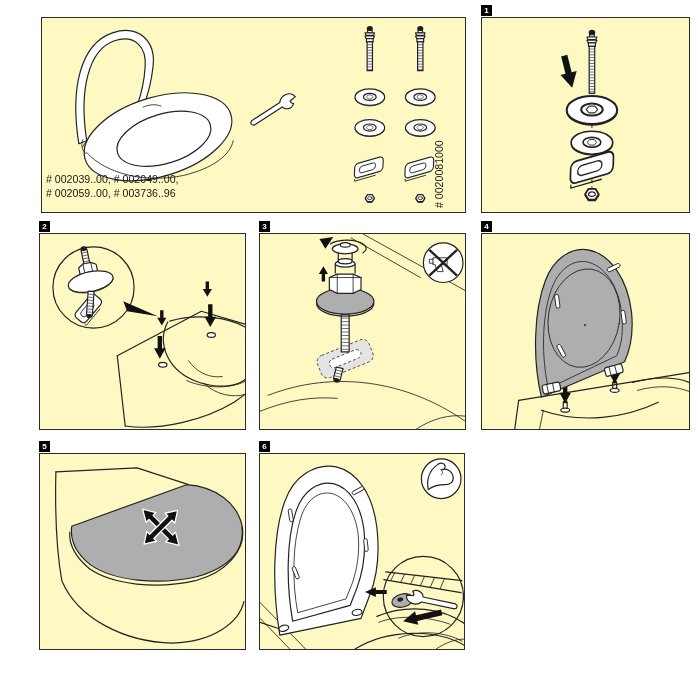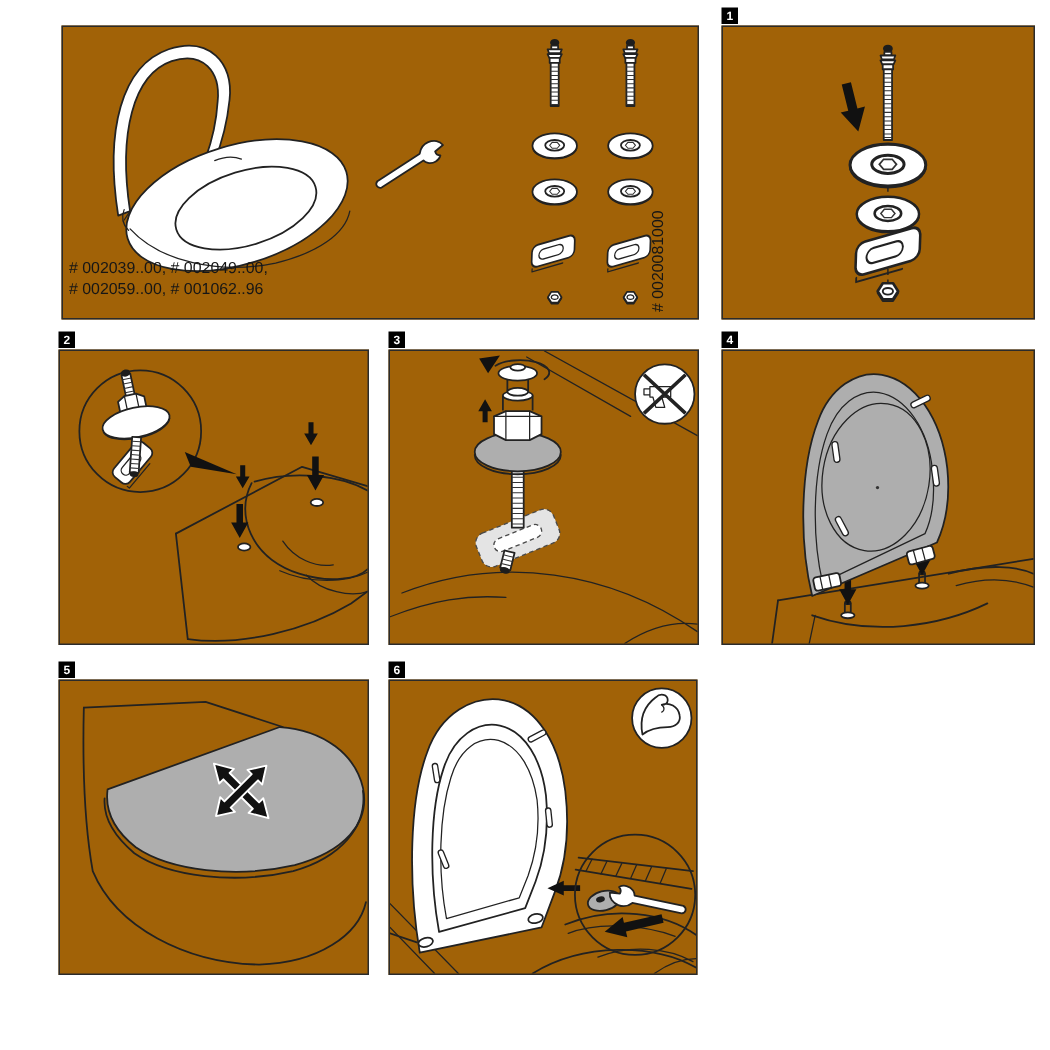--- a/index.html
+++ b/index.html
@@ -1,21 +1,21 @@
 <!DOCTYPE html>
 <html style="--line: #222222; --gray: #aeaeae; --badge-bg: #000000; --badge-fg: #ffffff;"><head>
 <meta charset="utf-8">
 <style>
   :root{
     --line:#222222; --gray:#aeaeae; --badge-bg:#000000; --badge-fg:#ffffff;
   }
   html,body{margin:0;padding:0;}
   body{width:700px;height:700px;background:#ffffff;position:relative;overflow:hidden;
        font-family:"Liberation Sans",sans-serif;}
-  .panel{position:absolute;background:#a16207;border:1.4px solid #2b2b2b;box-sizing:border-box;}
+  .panel{position:absolute;background:#fef9c3;border:1.4px solid #2b2b2b;box-sizing:border-box;}
   .panel svg{position:absolute;left:0;top:0;width:100%;height:100%;display:block;}
   .badge{position:absolute;width:11px;height:11px;background:var(--badge-bg);color:var(--badge-fg);
          font-weight:bold;font-size:8px;line-height:11px;text-align:center;}
   .pnums{position:absolute;left:4px;top:155px;font-size:10.6px;line-height:13.8px;color:#161616;white-space:pre;}
   .kitnum{position:absolute;left:391px;top:102px;height:88px;writing-mode:vertical-rl;
           transform:rotate(180deg);font-size:10.6px;color:#161616;white-space:nowrap;}
   
   .ln{fill:none;stroke:var(--line);stroke-width:1.2;stroke-linecap:round;stroke-linejoin:round;}
   .ln-thin{fill:none;stroke:var(--line);stroke-width:.85;stroke-linecap:round;stroke-linejoin:round;}
   .lnf{fill:#fff;stroke:var(--line);stroke-width:1.2;stroke-linejoin:round;}
@@ -98,21 +98,21 @@
       <use href="#p-washer" transform="translate(330,80)"></use>
       <use href="#p-washer" transform="translate(381,80)"></use>
       <use href="#p-washer" transform="translate(330,111)"></use>
       <use href="#p-washer" transform="translate(381,111)"></use>
       <use href="#p-plate" transform="translate(329,151) rotate(-16) skewX(-18)"></use>
       <use href="#p-plate" transform="translate(380,151) rotate(-16) skewX(-18)"></use>
       <use href="#p-nut" transform="translate(330,182)"></use>
       <use href="#p-nut" transform="translate(381,182)"></use>
     </g>
   </svg>
-  <div class="pnums"><span># 002039..00, # 002049..00,</span><br><span># 002059..00, # 001062..96</span></div>
+  <div class="pnums"><span># 002039..00, # 002049..00,</span><br><span># 002059..00, # 003736..96</span></div>
   <div class="kitnum"># 0020081000</div>
 </div>
 
 <div class="badge" style="left:481px;top:5px">1</div>
 <div class="panel" style="left:481px;top:17px;width:209px;height:196px">
   <svg viewBox="0 0 209 196">
     <path class="dash" d="M 111 30 L 111 172"></path>
     <use href="#p-bolt-long" transform="translate(111,12)"></use>
     <g>
       <use href="#p-down-arrow" transform="translate(83,38) rotate(-14) scale(1.45)"></use>

